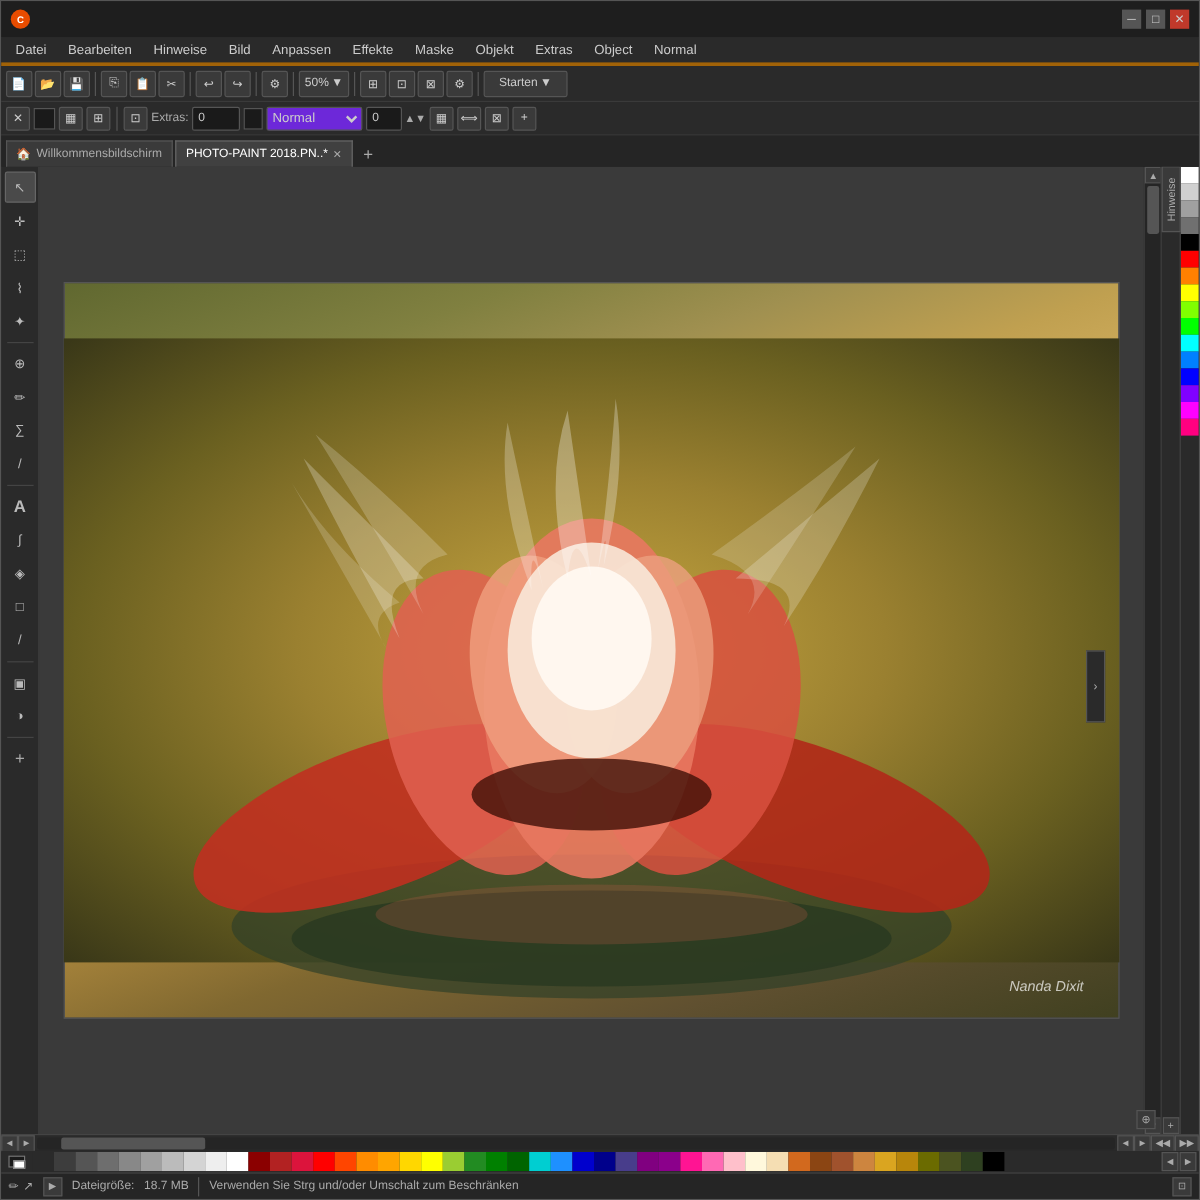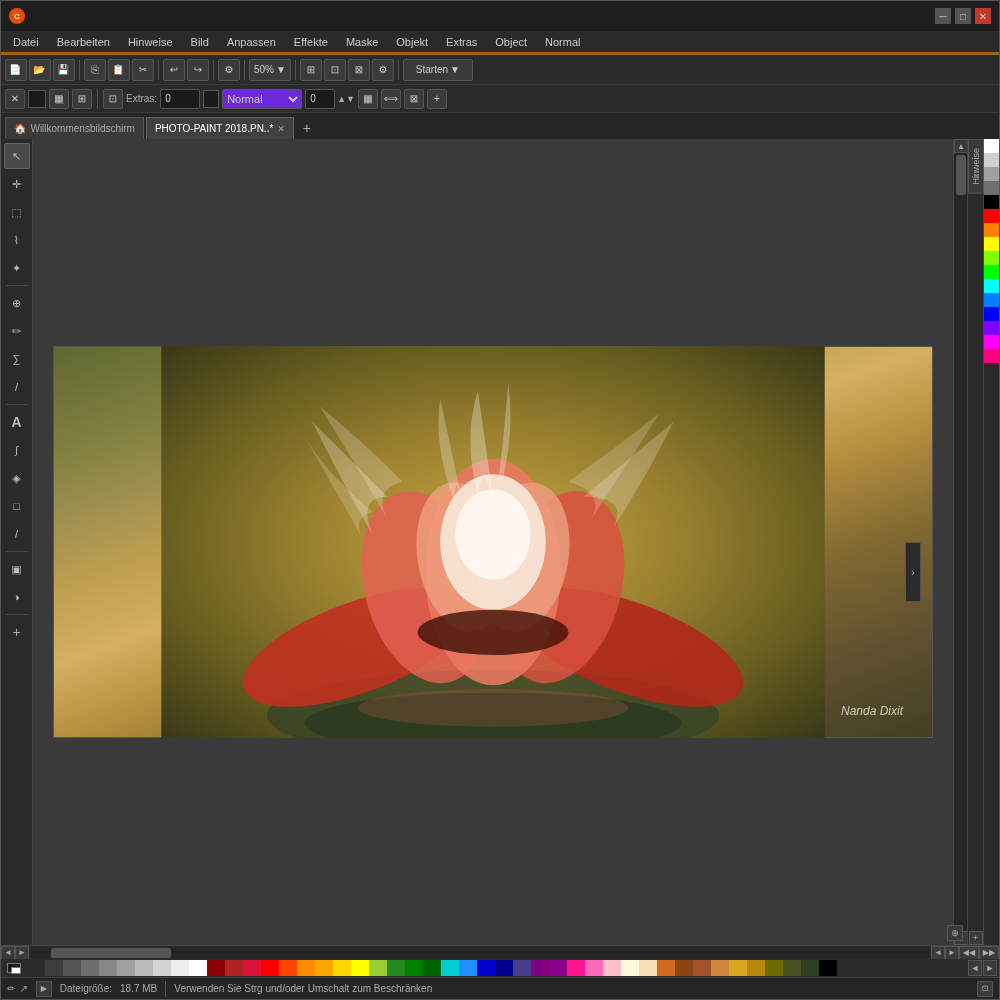--- a/index.html
+++ b/index.html
@@ -259,21 +259,21 @@
       background: #3a3a3a;
       position: relative;
       overflow: hidden;
       display: flex;
       align-items: center;
       justify-content: center;
     }
     .canvas-content {
       position: relative;
       width: 880px;
-      height: 392px;
+      height: 614px;
     }
     .canvas-image {
       width: 100%;
       height: 100%;
       
       background: 
         radial-gradient(ellipse 30% 40% at 50% 55%, #f5e8d0 0%, #f0c8a0 20%, #e08060 40%, transparent 70%),
         radial-gradient(ellipse 20% 30% at 45% 60%, #e87050 0%, #c04030 30%, transparent 60%),
         radial-gradient(ellipse 25% 20% at 60% 65%, #d05040 0%, #b03020 40%, transparent 70%),
         radial-gradient(ellipse 40% 15% at 50% 75%, #802010 0%, #401008 60%, transparent 90%),

